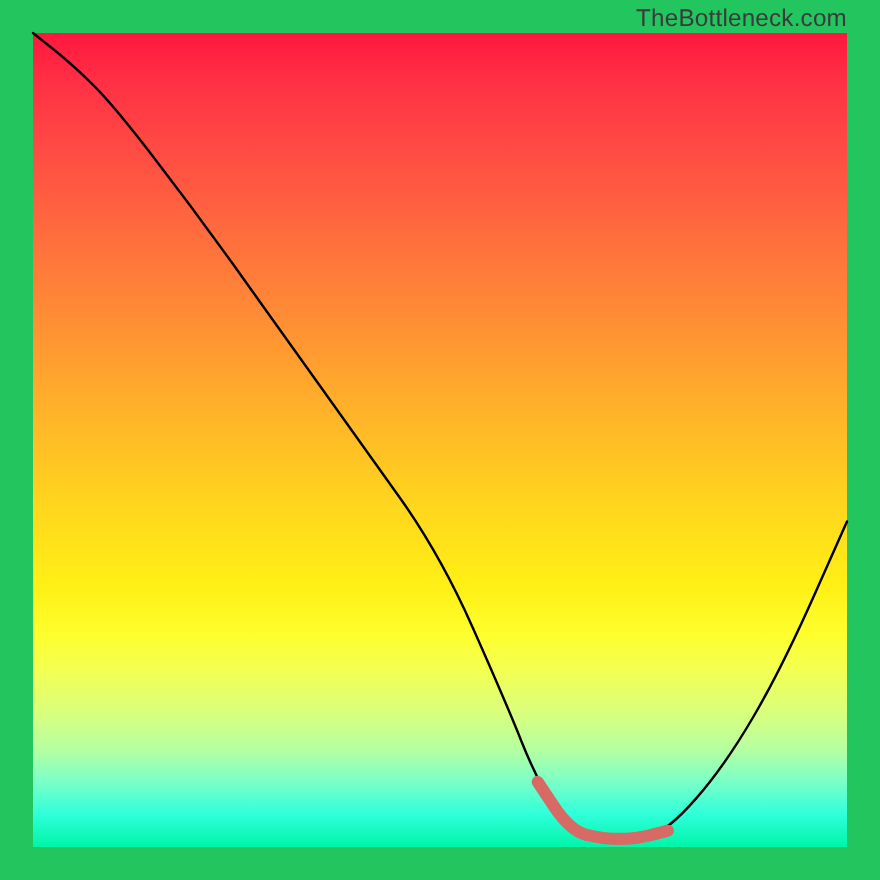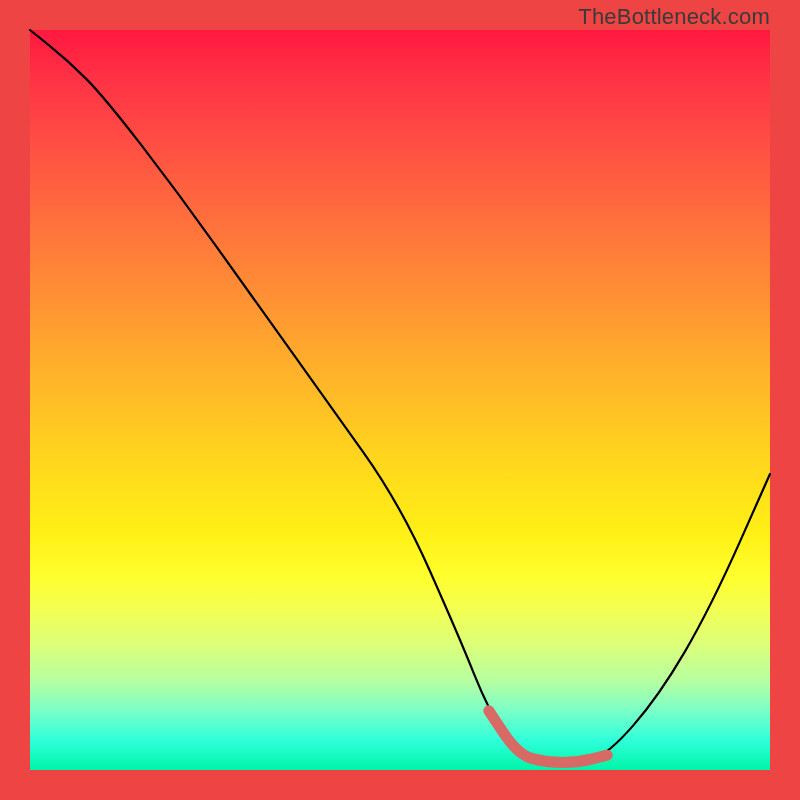--- a/index.html
+++ b/index.html
@@ -8,21 +8,21 @@
     width: 800px;
     height: 800px;
     background: #000;
     font-family: Arial, Helvetica, sans-serif;
     overflow: hidden;
   }
   .frame {
     position: relative;
     width: 800px;
     height: 800px;
-    background: #ef4444;
+    background: #22c55e;
   }
   .watermark {
     position: absolute;
     top: 4px;
     right: 30px;
     color: #3a3a3a;
     font-size: 22px;
     font-weight: 500;
     letter-spacing: 0.2px;
     z-index: 5;

